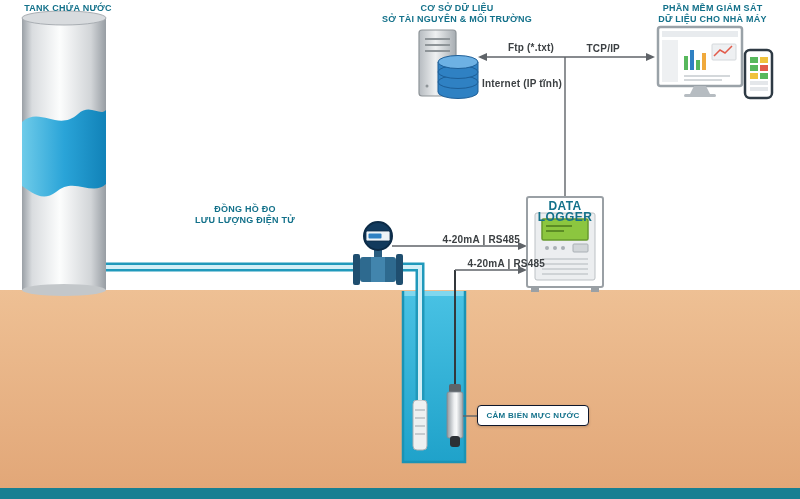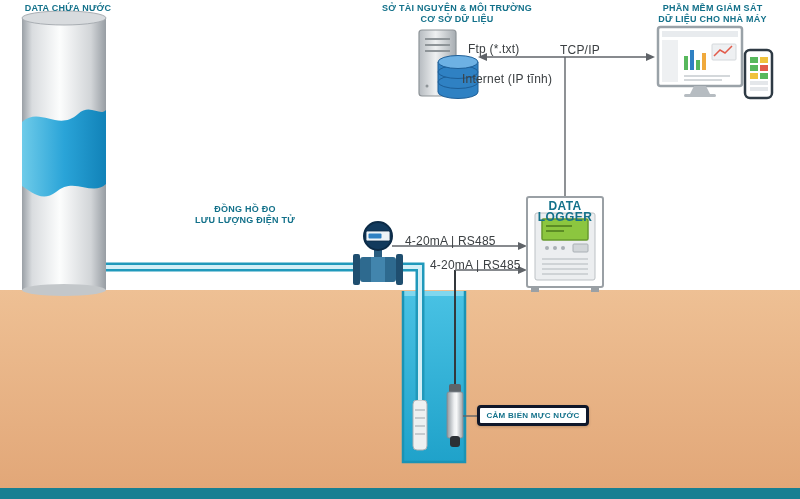--- a/index.html
+++ b/index.html
@@ -5,23 +5,23 @@
   * { margin:0; padding:0; box-sizing:border-box; }
   html,body { background:#ffffff; }
   body { font-family:"Liberation Sans","DejaVu Sans",sans-serif; }
   .canvas { position:relative; width:800px; height:499px; background:#ffffff; overflow:hidden; }
   .ground { position:absolute; left:0; top:290px; width:800px; height:198px;
             background:linear-gradient(#eec094,#e2a778); }
   .base-strip { position:absolute; left:0; top:488px; width:800px; height:11px; background:#177f92; }
   .svg-layer { position:absolute; left:0; top:0; }
   .lbl { position:absolute; color:#13718a; font-weight:bold; text-align:center;
          font-size:9px; line-height:11px; letter-spacing:.25px; }
-  .conn-lbl { position:absolute; color:#3c4043; font-size:12px; font-weight:400;
-              text-align:left; letter-spacing:.2px; }
-  .pill { position:absolute; background:#ffffff; border:3px solid #0f172a; border-radius:4px;
+  .conn-lbl { position:absolute; color:#3c4043; font-size:10px; font-weight:700;
+              text-align:right; letter-spacing:.2px; }
+  .pill { position:absolute; background:#ffffff; border:1px solid #0f172a; border-radius:4px;
           box-shadow:0 1px 3px rgba(0,0,0,.18); color:#13718a; font-weight:bold; font-size:8px;
           letter-spacing:.3px; display:flex; align-items:center; justify-content:center; }
 </style>
 </head>
 <body>
 
 <div class="canvas">
 
   <div class="ground"></div>
   <div class="base-strip"></div>
@@ -159,46 +159,46 @@
       <rect x="760" y="57" width="8" height="6" fill="#f0c23c"></rect>
       <rect x="750" y="65" width="8" height="6" fill="#57b85c"></rect>
       <rect x="760" y="65" width="8" height="6" fill="#e25b4a"></rect>
       <rect x="750" y="73" width="8" height="6" fill="#f0c23c"></rect>
       <rect x="760" y="73" width="8" height="6" fill="#57b85c"></rect>
       <rect x="750" y="81" width="18" height="4" fill="#e4e7ea"></rect>
       <rect x="750" y="87" width="18" height="4" fill="#e4e7ea"></rect>
     </g>
   </svg>
 
-  <div class="lbl" style="left:14px;top:3px;width:108px;">DATA CHỨA NƯỚC</div>
+  <div class="lbl" style="left:14px;top:3px;width:108px;">TANK CHỨA NƯỚC</div>
 
   <div class="lbl" style="left:368px;top:3px;width:178px;">
+    <div>CƠ SỞ DỮ LIỆU</div>
     <div>SỞ TÀI NGUYÊN &amp; MÔI TRƯỜNG</div>
-    <div>CƠ SỞ DỮ LIỆU</div>
   </div>
 
   <div class="lbl" style="left:170px;top:204px;width:150px;">
     <div>ĐỒNG HỒ ĐO</div>
     <div>LƯU LƯỢNG ĐIỆN TỬ</div>
   </div>
 
   <div class="lbl" style="left:630px;top:3px;width:165px;">
     <div>PHẦN MỀM GIÁM SÁT</div>
     <div>DỮ LIỆU CHO NHÀ MÁY</div>
   </div>
 
   <div class="lbl" style="left:527px;top:201px;width:76px;font-size:12px;letter-spacing:.4px;">DATA LOGGER</div>
 
   <div class="conn-lbl" style="left:405px;top:234px;width:115px;">4-20mA | RS485</div>
 
   <div class="conn-lbl" style="left:430px;top:258px;width:115px;">4-20mA | RS485</div>
 
   <div class="conn-lbl" style="left:468px;top:42px;width:86px;">Ftp (*.txt)</div>
 
-  <div class="conn-lbl" style="left:462px;top:72px;width:100px;">Internet (IP tĩnh)</div>
+  <div class="conn-lbl" style="left:462px;top:78px;width:100px;">Internet (IP tĩnh)</div>
 
   <div class="conn-lbl" style="left:560px;top:43px;width:60px;">TCP/IP</div>
 
   <div class="pill" style="left:477px;top:405px;width:112px;height:21px;">
     <span>CẢM BIẾN MỰC NƯỚC</span>
   </div>
 
 </div>
 
 </body></html>

